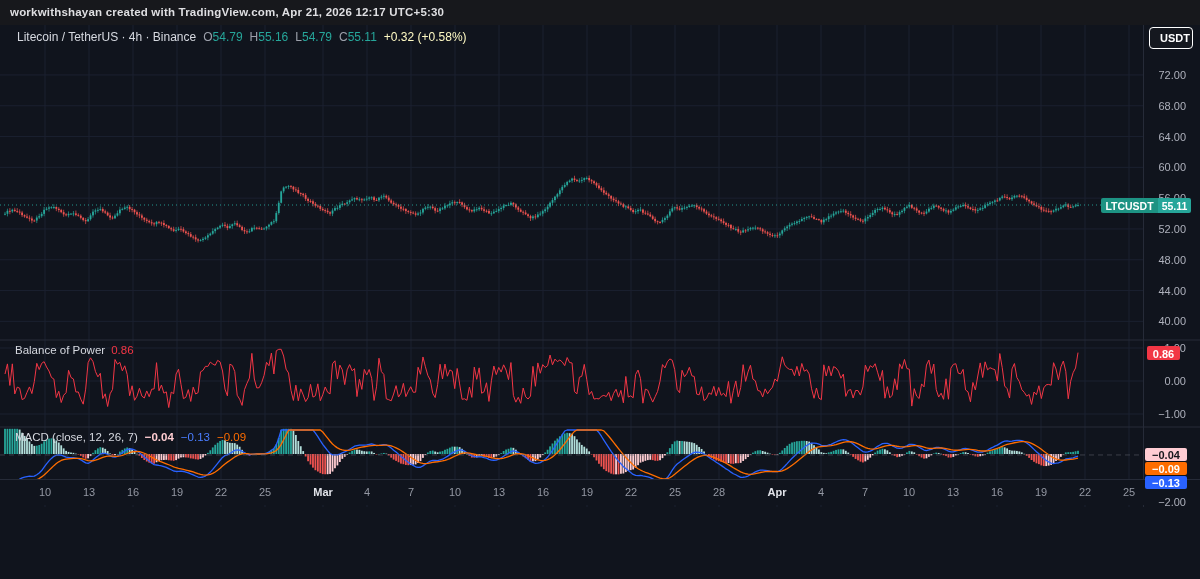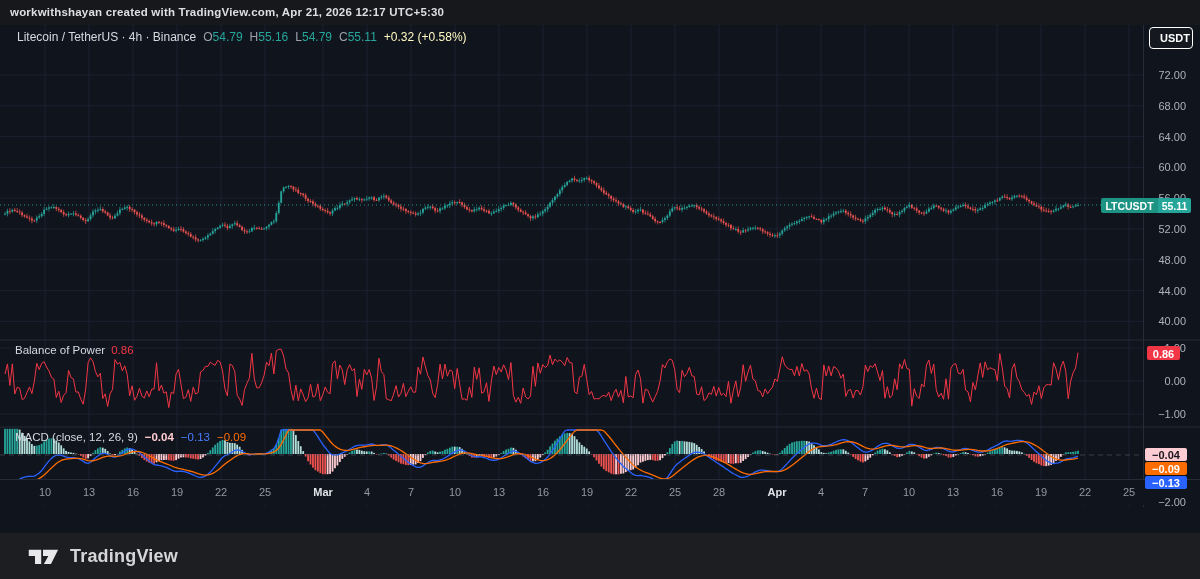--- a/index.html
+++ b/index.html
@@ -1441,21 +1441,21 @@
 
     <div id="main-legend" class="legend">
       <span>Litecoin / TetherUS · 4h · Binance</span><span id="ohlc"><span class="ohlc-k">O</span><span class="ohlc-v">54.79</span><span class="ohlc-k">H</span><span class="ohlc-v">55.16</span><span class="ohlc-k">L</span><span class="ohlc-v">54.79</span><span class="ohlc-k">C</span><span class="ohlc-v">55.11</span></span><span class="chg">+0.32 (+0.58%)</span>
     </div>
 
     <div id="bop-legend" class="legend">
       <span>Balance of Power</span><span class="val">0.86</span>
     </div>
 
     <div id="macd-legend" class="legend">
-      <span>MACD (close, 12, 26, 9)</span><span class="v-hist">−0.04</span><span class="v-macd">−0.13</span><span class="v-sig">−0.09</span>
+      <span>MACD (close, 12, 26, 7)</span><span class="v-hist">−0.04</span><span class="v-macd">−0.13</span><span class="v-sig">−0.09</span>
     </div>
 
     <div id="price-axis-border"></div>
     <div id="price-axis-labels"></div>
 
     <div id="time-axis">
         <div class="time-tick" style="left: 45px;">10</div>
         <div class="time-tick" style="left: 89px;">13</div>
         <div class="time-tick" style="left: 133px;">16</div>
         <div class="time-tick" style="left: 177px;">19</div>
@@ -1500,21 +1500,14 @@
       <div class="axis-tick" style="top: 203.947px;">52.00</div>
       <div class="axis-tick" style="top: 234.747px;">48.00</div>
       <div class="axis-tick" style="top: 265.547px;">44.00</div>
       <div class="axis-tick" style="top: 296.347px;">40.00</div>
       <div class="axis-tick" style="top: 323px;">1.00</div>
       <div class="axis-tick" style="top: 356px;">0.00</div>
       <div class="axis-tick" style="top: 389px;">−1.00</div>
       <div class="axis-tick" style="top: 477px;">−2.00</div>
     </div>
 
-  <div id="footer-bar">
-    <svg width="32" height="26" viewBox="0 0 36 28">
-      <polygon points="2,7 16,7 16,23 9,23 9,14 2,14" fill="#e8e8ea"></polygon>
-      <polygon points="18,7 35,7 27,23 19,23 24,14 18,14" fill="#e8e8ea"></polygon>
-    </svg>
-    <span id="footer-brand">TradingView</span>
-  </div>
 
 </div>
 
 </body></html>

